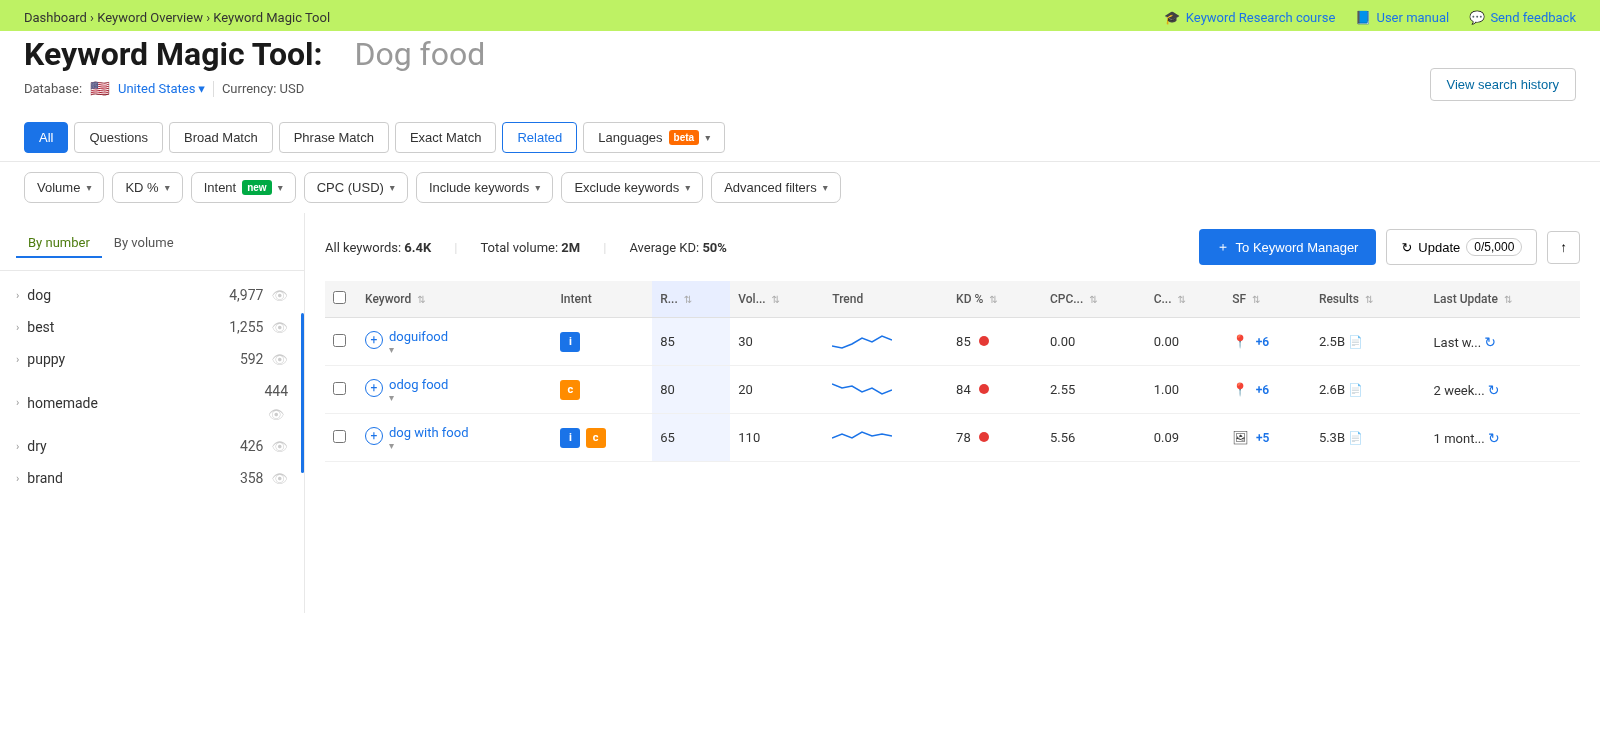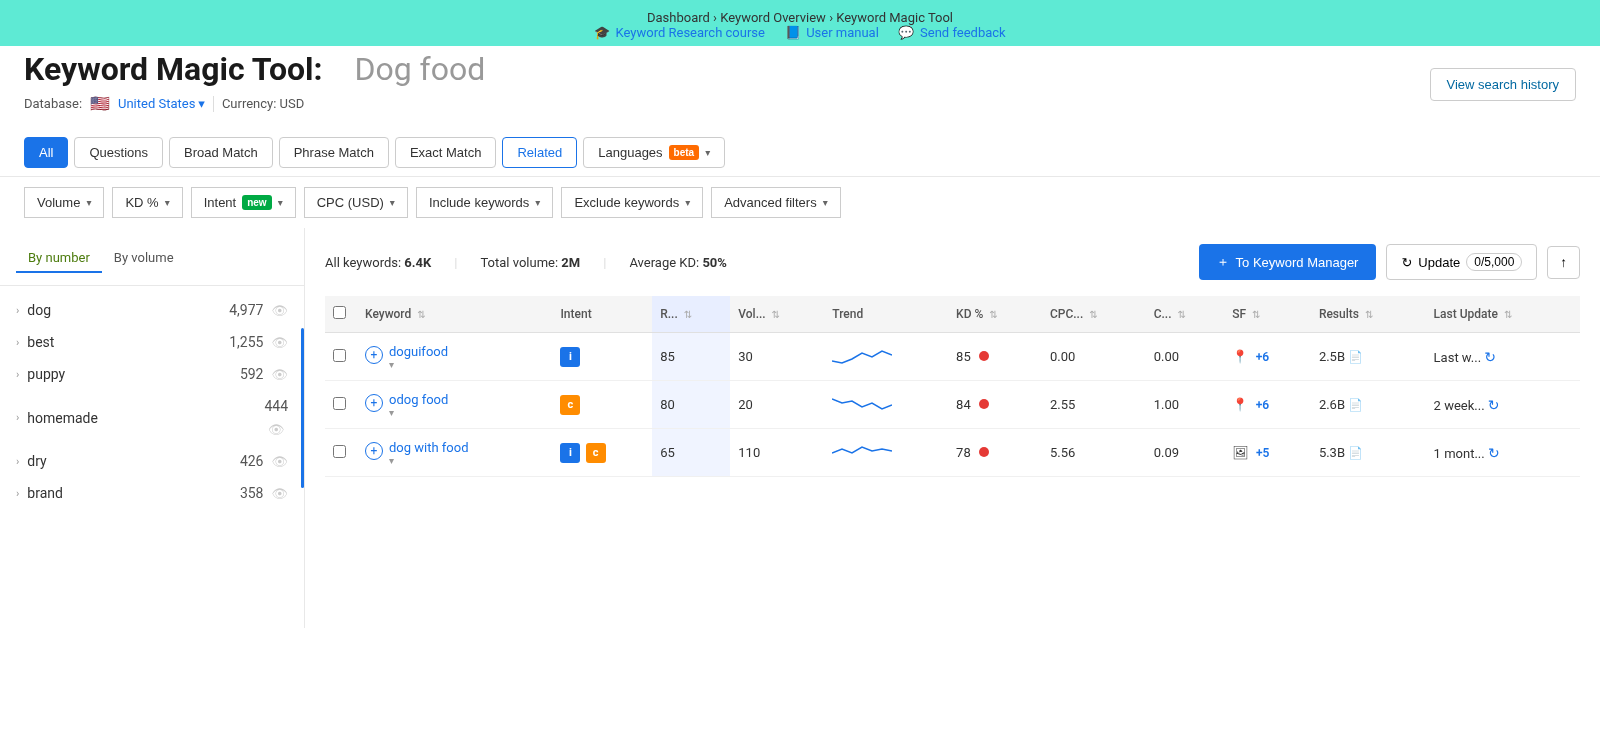--- a/index.html
+++ b/index.html
@@ -1,18 +1,18 @@
 <!DOCTYPE html>
 <html><head>
   <meta charset="utf-8">
   <style>
     * { box-sizing: border-box; margin: 0; padding: 0; }
     body { font-family: -apple-system, BlinkMacSystemFont, 'Segoe UI', Roboto, sans-serif; background: #fff; color: #333; font-size: 14px; }
     
-    .top-bar { display: flex; align-items: center; justify-content: space-between; padding: 10px 24px 6px; background: #5eead4; flex-direction: column; }
+    .top-bar { display: flex; align-items: center; justify-content: space-between; padding: 10px 24px 6px; background: #bef264; }
     .breadcrumb { color: #666; font-size: 13px; }
     .breadcrumb span { color: #333; }
     .top-links { display: flex; align-items: center; gap: 20px; font-size: 13px; }
     .top-link { color: #1a73e8; text-decoration: none; display: flex; align-items: center; gap: 5px; cursor: pointer; }
     
     .header-section { padding: 4px 24px 12px; }
     .page-title { font-size: 32px; font-weight: 700; color: #1a1a1a; }
     .page-title-suffix { color: #999; font-weight: 400; margin-left: 24px; }
     .subtitle { display: flex; align-items: center; gap: 8px; margin-top: 6px; font-size: 13px; color: #555; }
     .flag-emoji { font-size: 16px; }
@@ -36,21 +36,21 @@
     
     .languages-btn {
       padding: 7px 14px; border: 1px solid #ccc; border-radius: 4px;
       background: #fff; cursor: pointer; font-size: 13px; color: #333;
       display: flex; align-items: center; gap: 6px;
     }
     .beta-badge { background: #ff6b00; color: #fff; font-size: 10px; padding: 2px 5px; border-radius: 3px; font-weight: 600; }
     
     .filter-row { display: flex; align-items: center; gap: 8px; padding: 10px 24px; flex-wrap: wrap; }
     .filter-btn {
-      padding: 7px 12px; border: 1px solid #ccc; border-radius: 0;
+      padding: 7px 12px; border: 1px solid #ccc; border-radius: 7px;
       background: #fff; cursor: pointer; font-size: 13px; color: #333;
       display: flex; align-items: center; gap: 6px;
     }
     .new-badge { background: #00aa44; color: #fff; font-size: 10px; padding: 2px 5px; border-radius: 3px; font-weight: 600; }
     .chevron { font-size: 10px; color: #666; }
     
     .main-content { display: flex; padding: 0; min-height: 400px; }
     
     .sidebar { width: 305px; min-width: 305px; border-right: 1px solid #e8e8e8; padding: 16px 0; }
     .sidebar-tabs { display: flex; gap: 0; padding: 0 16px 12px; border-bottom: 1px solid #e8e8e8; }

